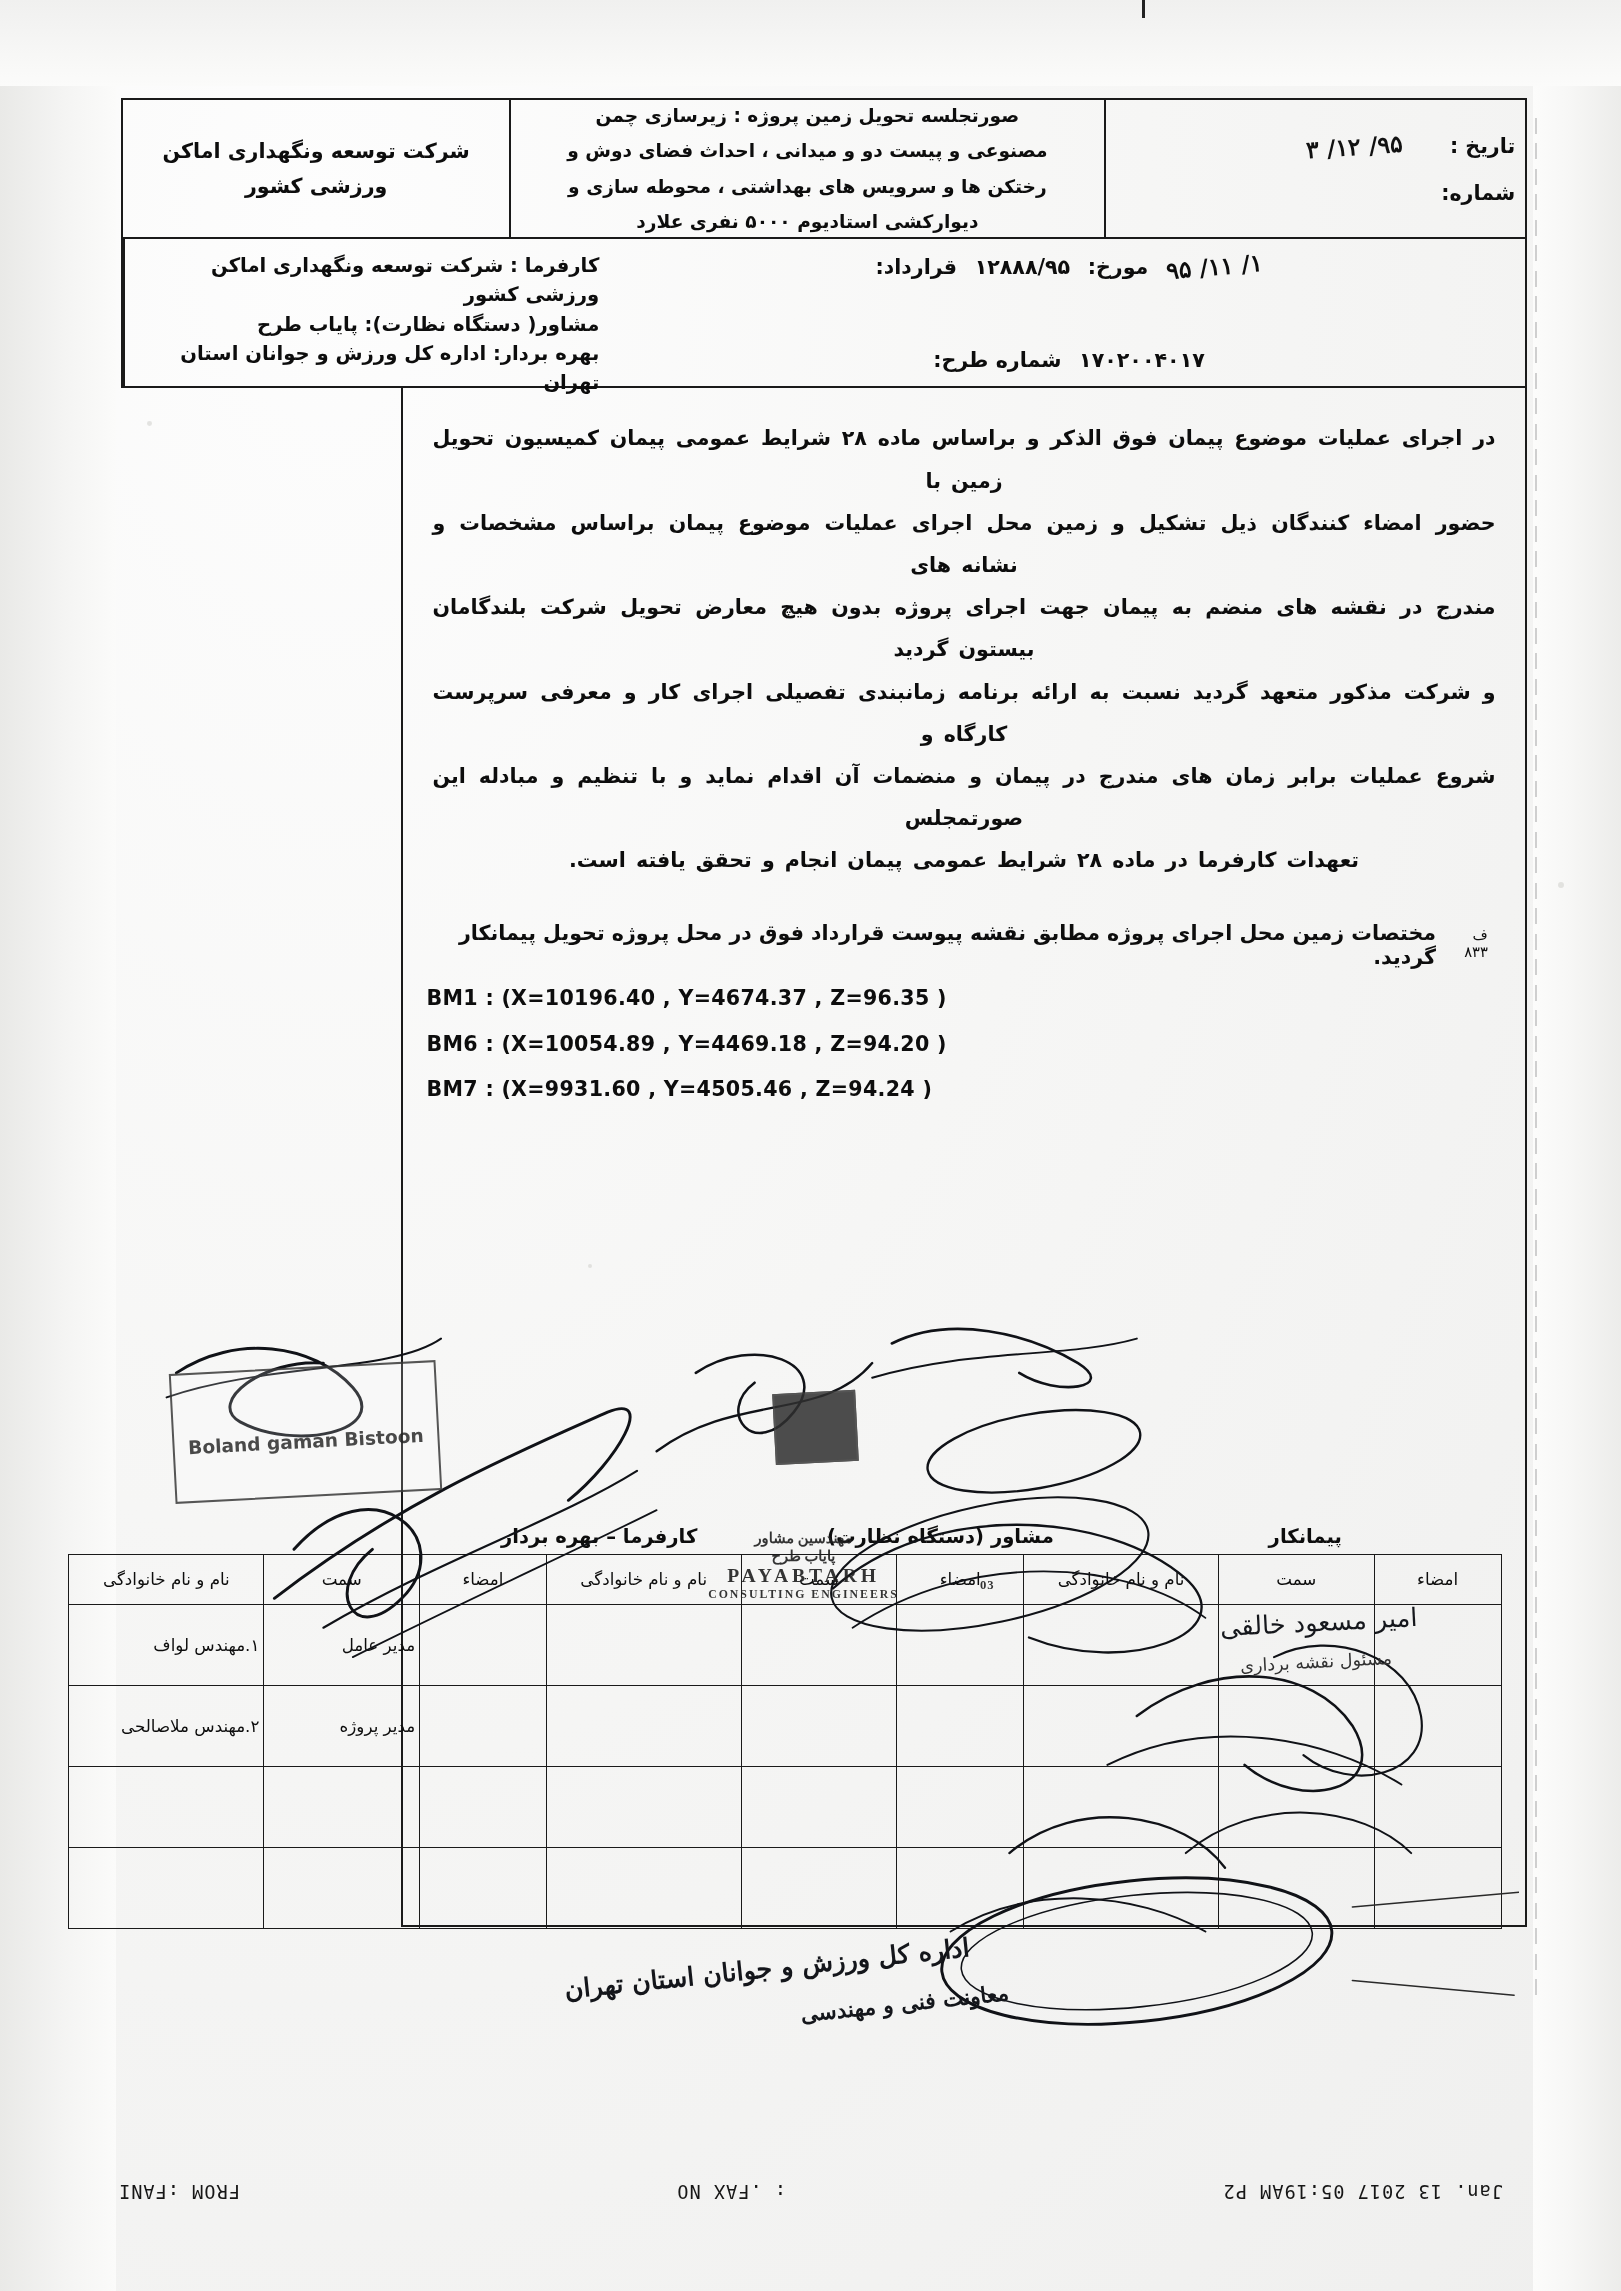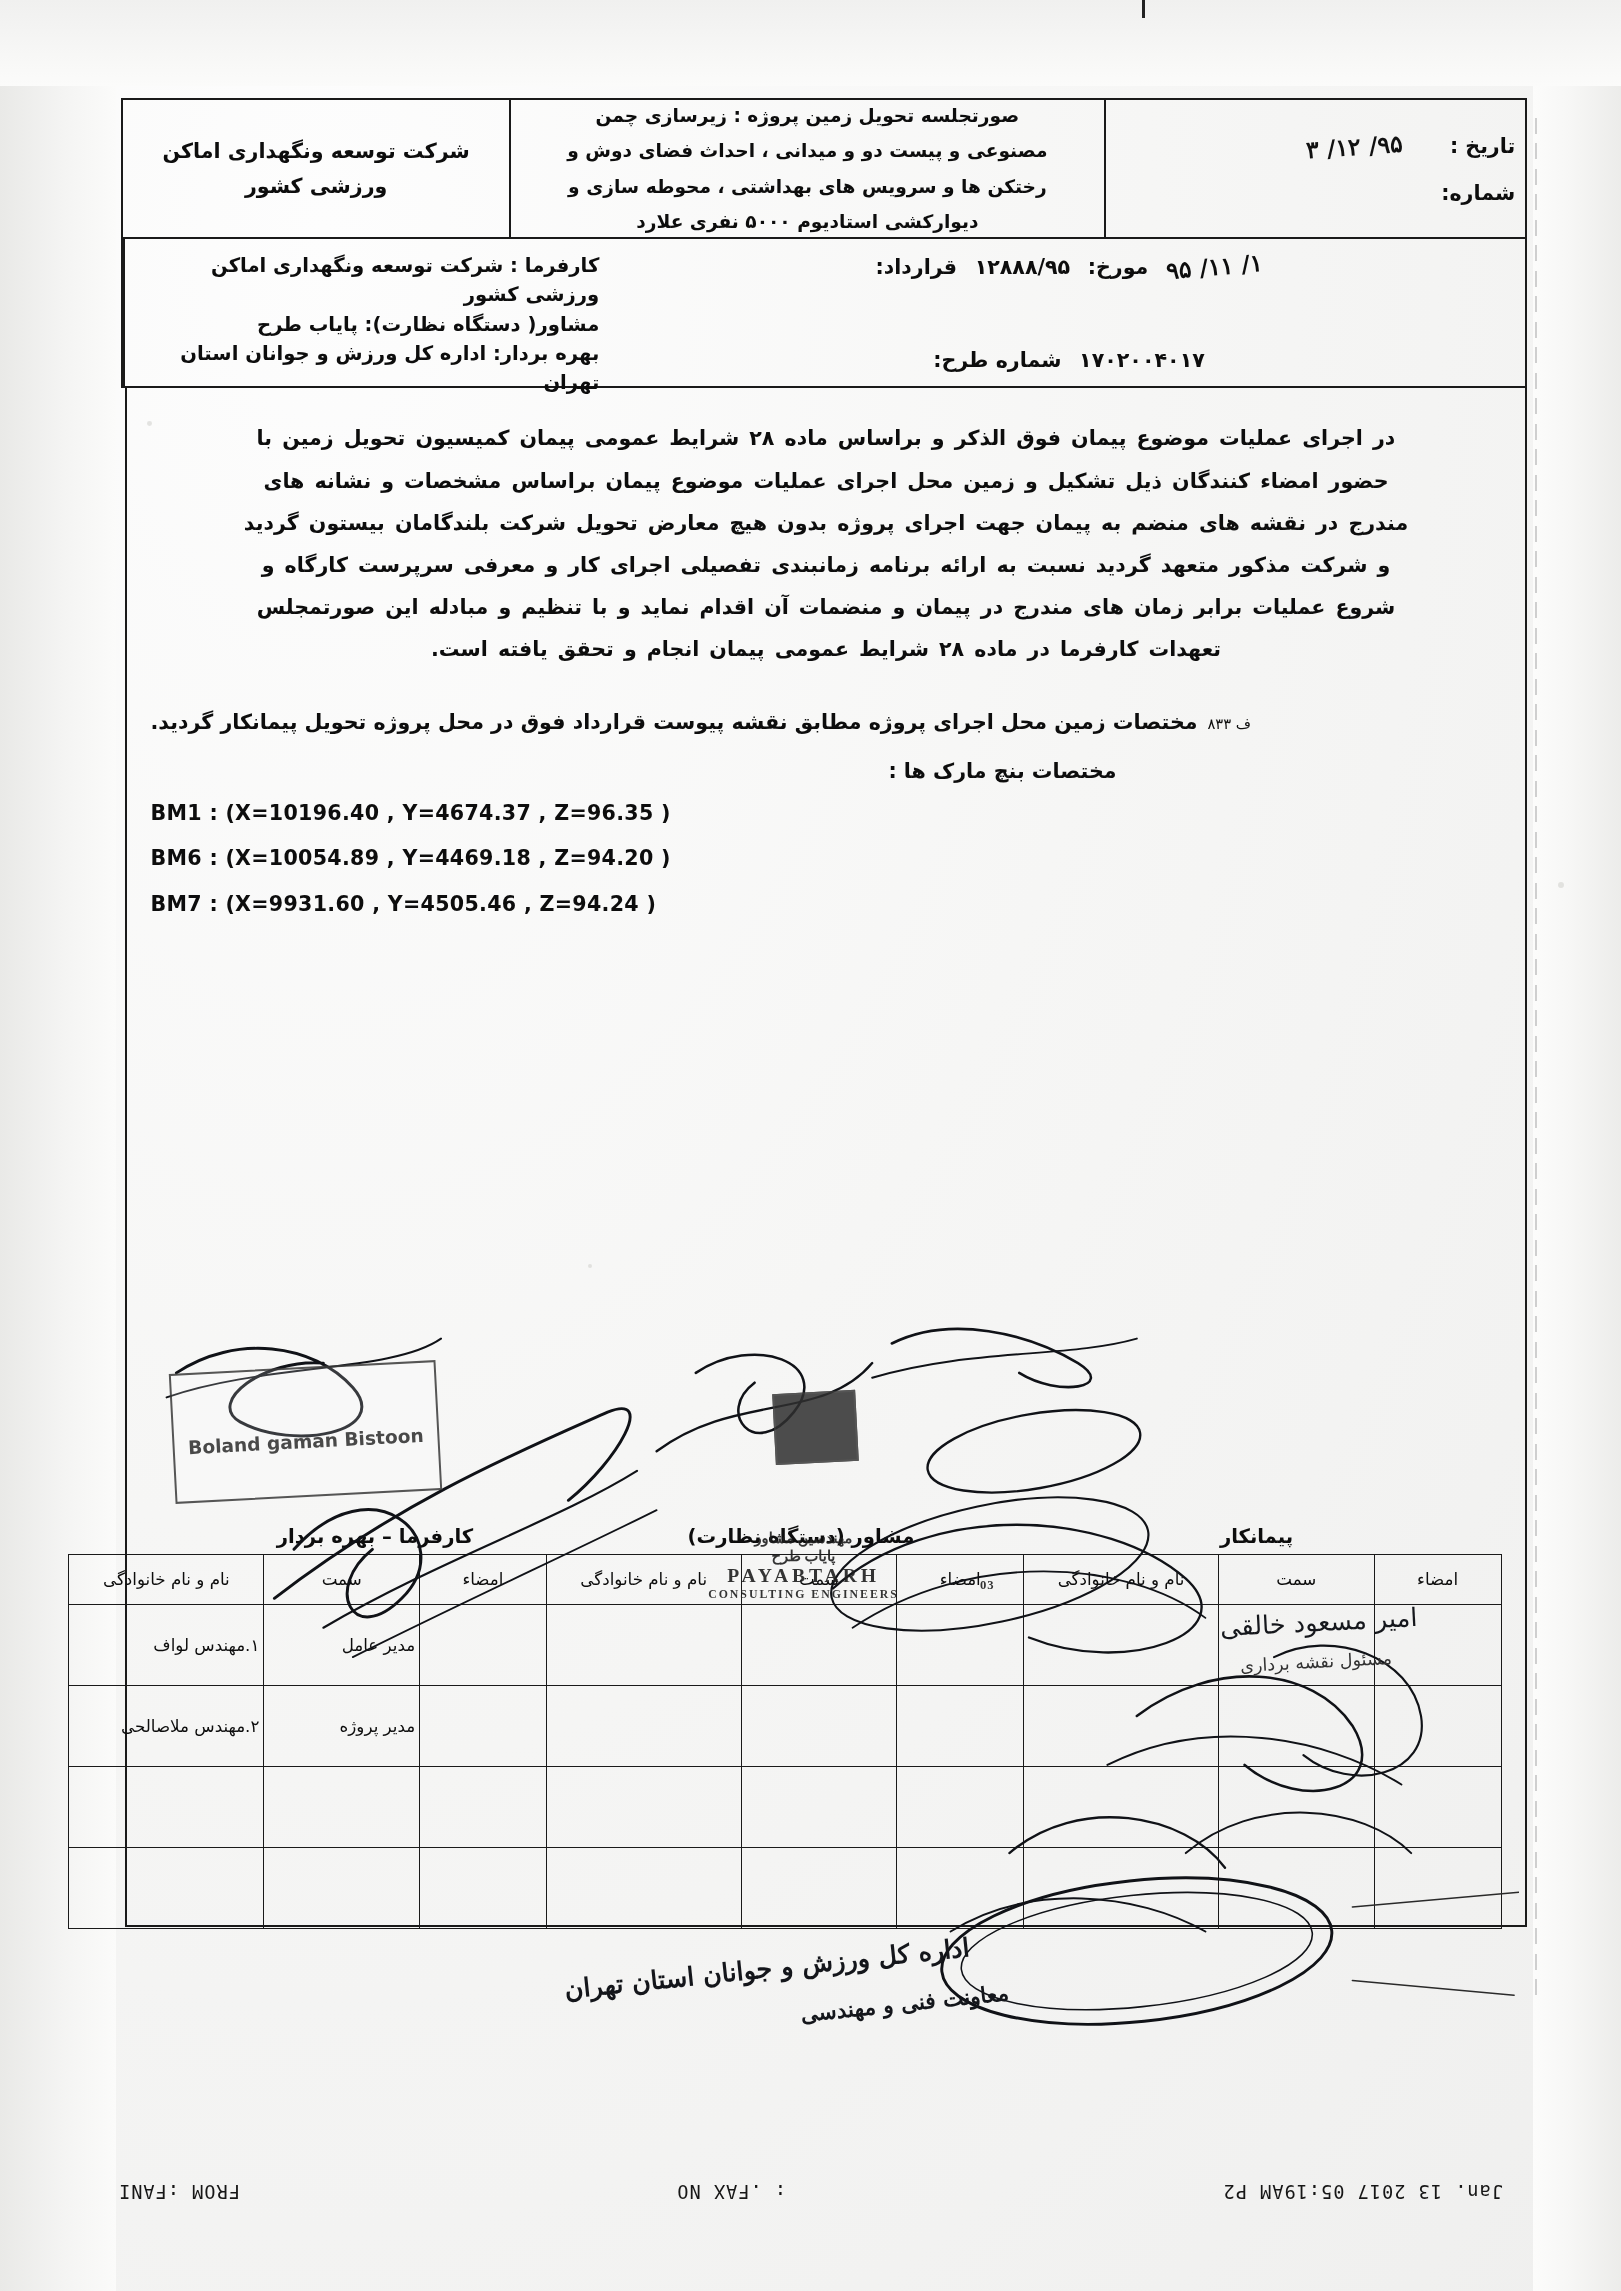--- a/index.html
+++ b/index.html
@@ -152,21 +152,21 @@
   }
   .h2-left .stamp-num {
     font-family: "DejaVu Serif", serif;
     font-size: 23.5px;
     transform: rotate(-5deg);
   }
 
   
   .body-frame {
     position: relative;
-    width: 1402px;
+    width: 1126px;
     border-right: 2px solid #1a1a1a;
     border-left: 2px solid #1a1a1a;
     border-bottom: 2px solid #1a1a1a;
     min-height: 1539px;
     box-sizing: border-box;
     padding: 19.6px 23.5px 0 23.5px;
   }
   .para {
     font-size: 20.6px;
     font-weight: bold;
@@ -387,21 +387,20 @@
         <span class="lineitem">و شرکت مذکور متعهد گردید نسبت به ارائه برنامه زمانبندی تفصیلی اجرای کار و معرفی سرپرست کارگاه و</span>
         <span class="lineitem">شروع عملیات برابر زمان های مندرج در پیمان و منضمات آن اقدام نماید و با تنظیم و مبادله این صورتمجلس</span>
         <span class="lineitem">تعهدات کارفرما در ماده ۲۸ شرایط عمومی پیمان انجام و تحقق یافته است.</span>
       </div>
 
       <div class="note">
         <span class="ref">ف ۸۳۳</span>
         <span>مختصات زمین محل اجرای پروژه مطابق نقشه پیوست قرارداد فوق در محل پروژه تحویل پیمانکار گردید.</span>
       </div>
 
-      <div class="bm-title">مختصات بنچ مارک ها :</div>
 
       <div class="bm-list">
         <div>BM1 : (X=10196.40 , Y=4674.37 , Z=96.35 )</div>
         <div>BM6 : (X=10054.89 , Y=4469.18 , Z=94.20 )</div>
         <div>BM7 : (X=9931.60 , Y=4505.46 , Z=94.24 )</div>
       </div>
 
       <div class="sig-wrap">
 
         <div class="sig-heads">

